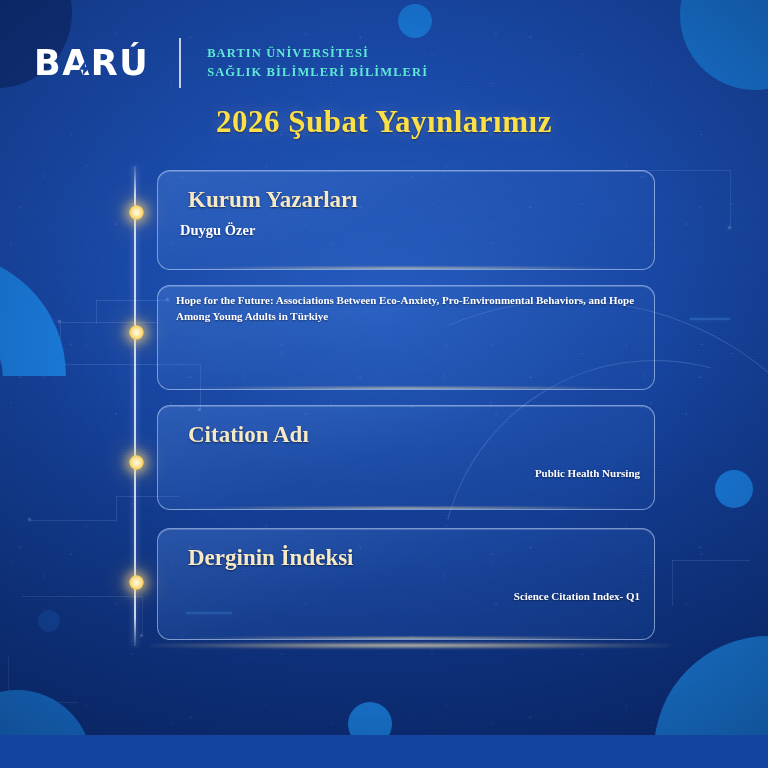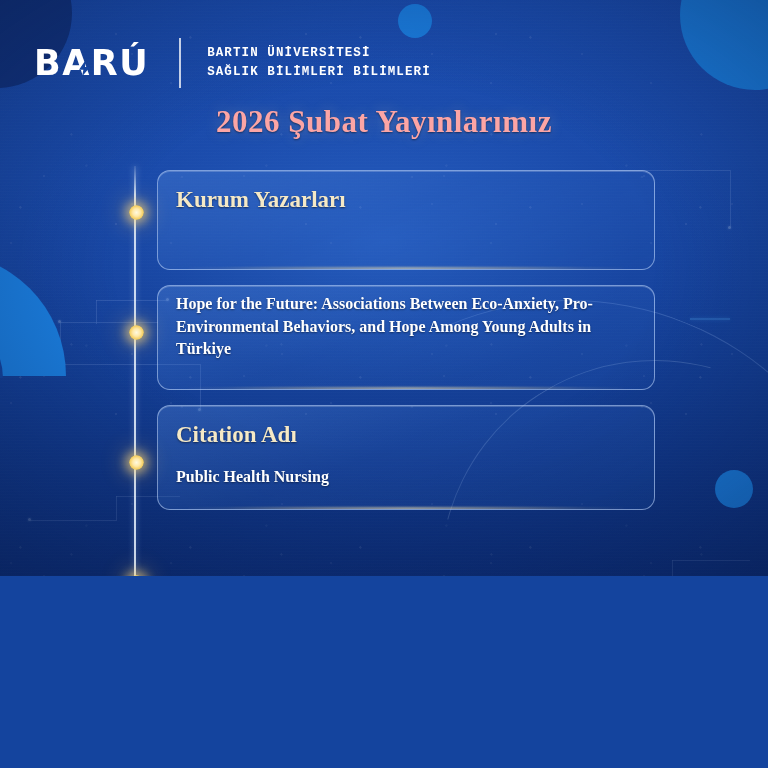--- a/index.html
+++ b/index.html
@@ -7,21 +7,21 @@
   body {
     font-family:"Liberation Serif", serif;
     background:#14449e;
     overflow:hidden;
     position:relative;
   }
 
   
   #poster {
     position:absolute; inset:0;
-    width:768px; height:576px;
+    width:768px; height:735px;
     overflow:hidden;
     background:
       radial-gradient(ellipse 70% 55% at 50% 44%, #2055b8 0%, #1a4bad 38%, #123e99 72%, #0f3display 100%),
       linear-gradient(175deg, #1a4cae 0%, #16459f 45%, #0e3584 100%);
     background-color:#15459f;
   }
   .bg-base {
     position:absolute; inset:0;
     background:
       radial-gradient(ellipse 60% 45% at 50% 42%, rgba(48,110,214,.55) 0%, rgba(30,80,180,.15) 55%, rgba(0,0,0,0) 80%),
@@ -118,39 +118,39 @@
     width:11px; height:16px;
     background:#15459f;
     clip-path:polygon(58% 0%, 0% 58%, 40% 58%, 28% 100%, 100% 40%, 55% 40%);
   }
   .logo-divider {
     width:2px; height:50px;
     background:rgba(255,255,255,.75);
     margin:0 26px 0 26px;
   }
   .faculty {
-    font-family:Liberation Mono, monospace;
+    font-family:Liberation Serif, serif;
     font-weight:700;
     font-size:12.5px;
     letter-spacing:1.1px;
-    color:#ffffff;
+    color:#5eead4;
     line-height:1.55;
     white-space:nowrap;
   }
 
   
   .title {
     position:absolute; left:0; right:0; top:104px;
     text-align:center;
     z-index:12;
     font-family:"Liberation Serif", serif;
     font-weight:700;
     font-size:31px;
     letter-spacing:.5px;
-    color:#fca5a5;
+    color:#fde047;
     text-shadow:0 1px 2px rgba(0,0,0,.45), 0 0 14px rgba(245,225,160,.25);
   }
 
   
   .timeline {
     position:absolute; left:134px; top:166px;
     width:2px; height:480px;
     background:linear-gradient(180deg,
       rgba(235,245,255,.15) 0%,
       rgba(235,245,255,.85) 6%,
@@ -185,38 +185,39 @@
     filter:blur(1px);
   }
   .card-head {
     font-family:"Liberation Serif", serif;
     font-weight:700;
     font-size:23px;
     color:#f5e9c6;
     text-shadow:0 1px 2px rgba(0,0,0,.5);
     padding:16px 0 0 18px;
     line-height:1.15;
+    margin-left:12px;
   }
   .card-body {
     font-family:"Liberation Serif", serif;
     font-weight:700;
-    font-size:16px;
+    font-size:11px;
     color:#ffffff;
     line-height:1.42;
     padding:7px 14px 0 18px;
     text-shadow:0 1px 2px rgba(0,0,0,.45);
   }
   .card-body.indented { padding-left:22px; font-size:14.5px; }
 
   #card0 { top:170px; height:100px; }
   #card1 { top:285px; height:105px; }
   #card2 { top:405px; height:105px; }
   #card3 { top:528px; height:112px; }
 
-  #card2 .card-body, #card3 .card-body { padding-top:18px; }
+  #card2 .card-body, #card3 .card-body { padding-top:18px;text-align:right; }
 
   .bottom-glow {
     position:absolute; left:150px; top:643px; width:520px; height:5px;
     background:radial-gradient(ellipse at center, rgba(255,242,200,.95) 0%, rgba(255,228,160,.5) 40%, rgba(255,220,140,0) 78%);
     filter:blur(1.5px);
     z-index:9;
   }
 </style>
 </head>
 <body>
@@ -288,27 +289,32 @@
   <div class="title">2026 Şubat Yayınlarımız</div>
 
   <div class="timeline"></div>
   <div class="tl-dot" style="top:212px;"></div>
   <div class="tl-dot" style="top:332px;"></div>
   <div class="tl-dot" style="top:462px;"></div>
   <div class="tl-dot" style="top:582px;"></div>
 
   <div class="card" id="card0">
     <div class="card-head">Kurum Yazarları</div>
+    <div class="card-body indented">Duygu Özer</div>
   </div>
 
   <div class="card" id="card1">
     <div class="card-body">Hope for the Future: Associations Between Eco-Anxiety, Pro-Environmental Behaviors, and Hope Among Young Adults in Türkiye</div>
   </div>
 
   <div class="card" id="card2">
     <div class="card-head">Citation Adı</div>
     <div class="card-body">Public Health Nursing</div>
   </div>
 
+  <div class="card" id="card3">
+    <div class="card-head">Derginin İndeksi</div>
+    <div class="card-body">Science Citation Index- Q1</div>
+  </div>
 
   <div class="bottom-glow"></div>
 
 </div>
 
 </body></html>

